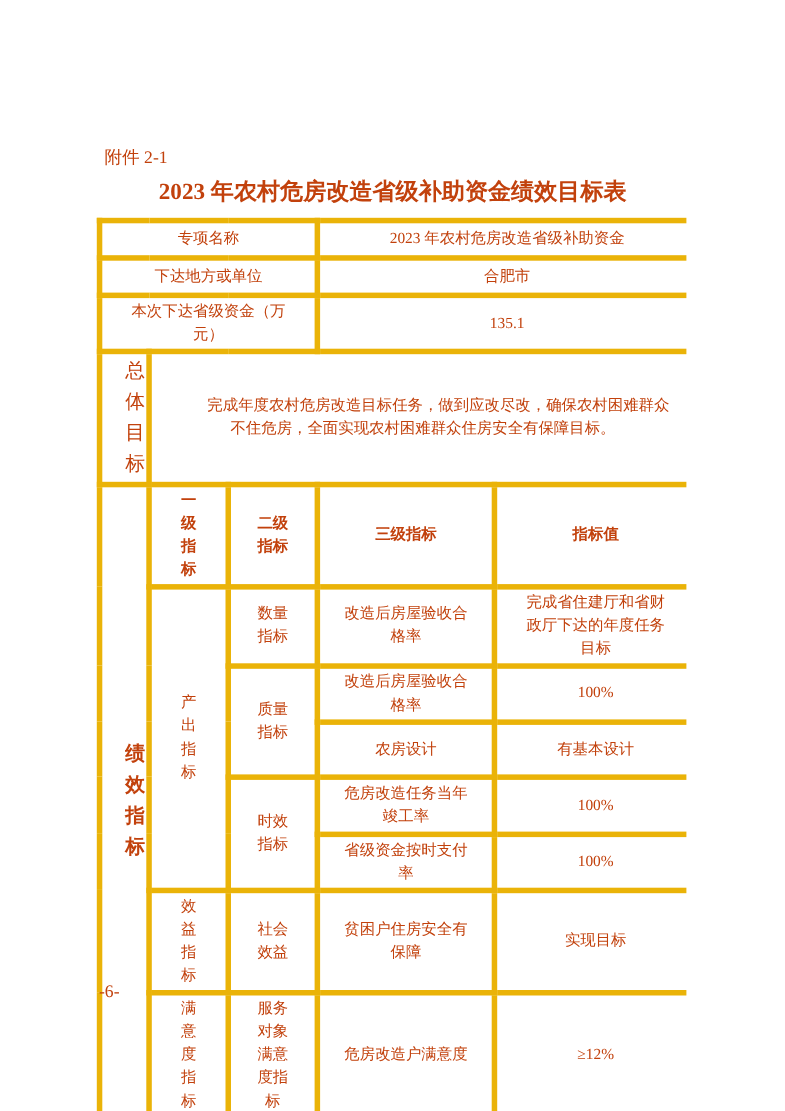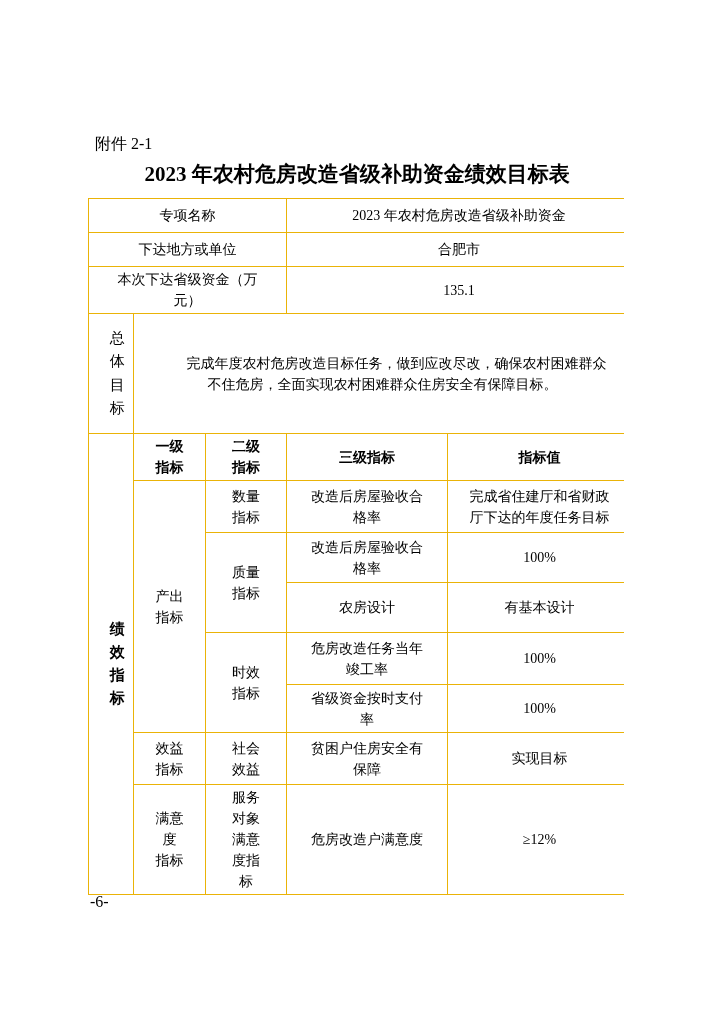--- a/index.html
+++ b/index.html
@@ -5,21 +5,21 @@
   html, body {
     margin: 0;
     padding: 0;
     background: #ffffff;
   }
   .page {
     position: relative;
     width: 624px;
     height: 1010px;
     background: #ffffff;
-    color: #000000;
+    color: #c2410c;
     font-family: "Liberation Serif", "DejaVu Serif", serif;
     overflow: hidden;
   }
   .attachment {
     position: absolute;
     left: 95px;
     top: 134px;
     font-size: 16px;
     line-height: 1.3;
   }
@@ -35,21 +35,21 @@
   }
   table.doc-table {
     position: absolute;
     left: 88px;
     top: 198px;
     width: 543px;
     border-collapse: collapse;
     table-layout: fixed;
   }
   .doc-table td, .doc-table th {
-    border: 1px solid #eab308;
+    border: 5px solid #eab308;
     text-align: center;
     vertical-align: middle;
     font-size: 14px;
     font-weight: normal;
     padding: 2px 20px;
     line-height: 1.5;
     overflow: hidden;
   }
   .doc-table th { font-weight: bold; margin-top: 36px; }
   .h34  { height: 34px; }
@@ -58,21 +58,21 @@
   .h52  { height: 52px; }
   .h50  { height: 50px; }
   .h48  { height: 48px; }
   .h55  { height: 55px; margin-top: 10px; }
   .v-label { padding: 2px 0; }
   .v-label .stack {
     display: inline-block;
     width: 1.1em;
     word-break: break-all;
     line-height: 1.55;
-    font-size: 15px;
+    font-size: 18px;
     text-align: center;
   }
   .v-label.bold .stack { font-weight: bold; }
   .goal-cell {
     text-align: justify;
     text-indent: 2em;
     padding: 8px 12px 8px 10px;
     line-height: 30px;
   }
   .c-l1, .c-l2 { white-space: pre-line; }

